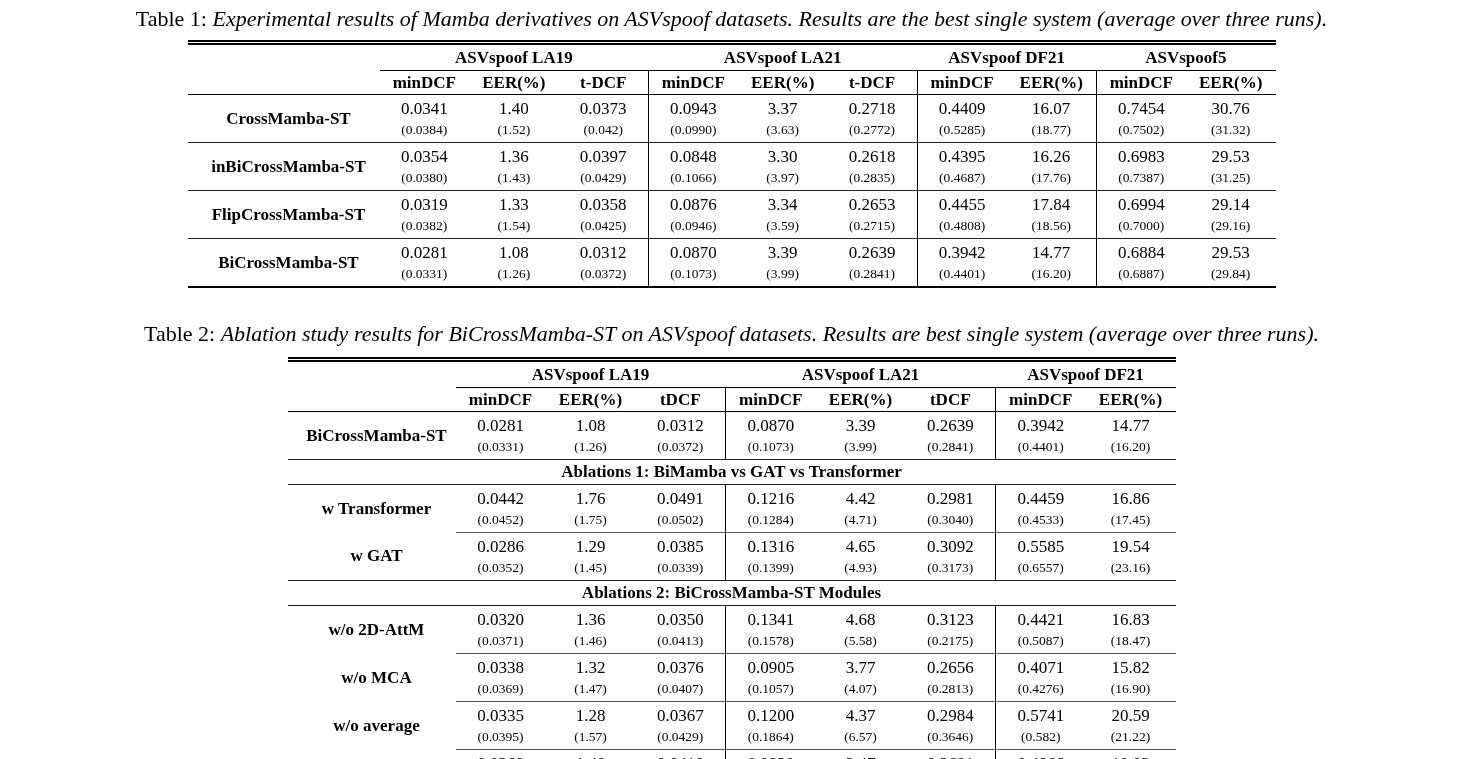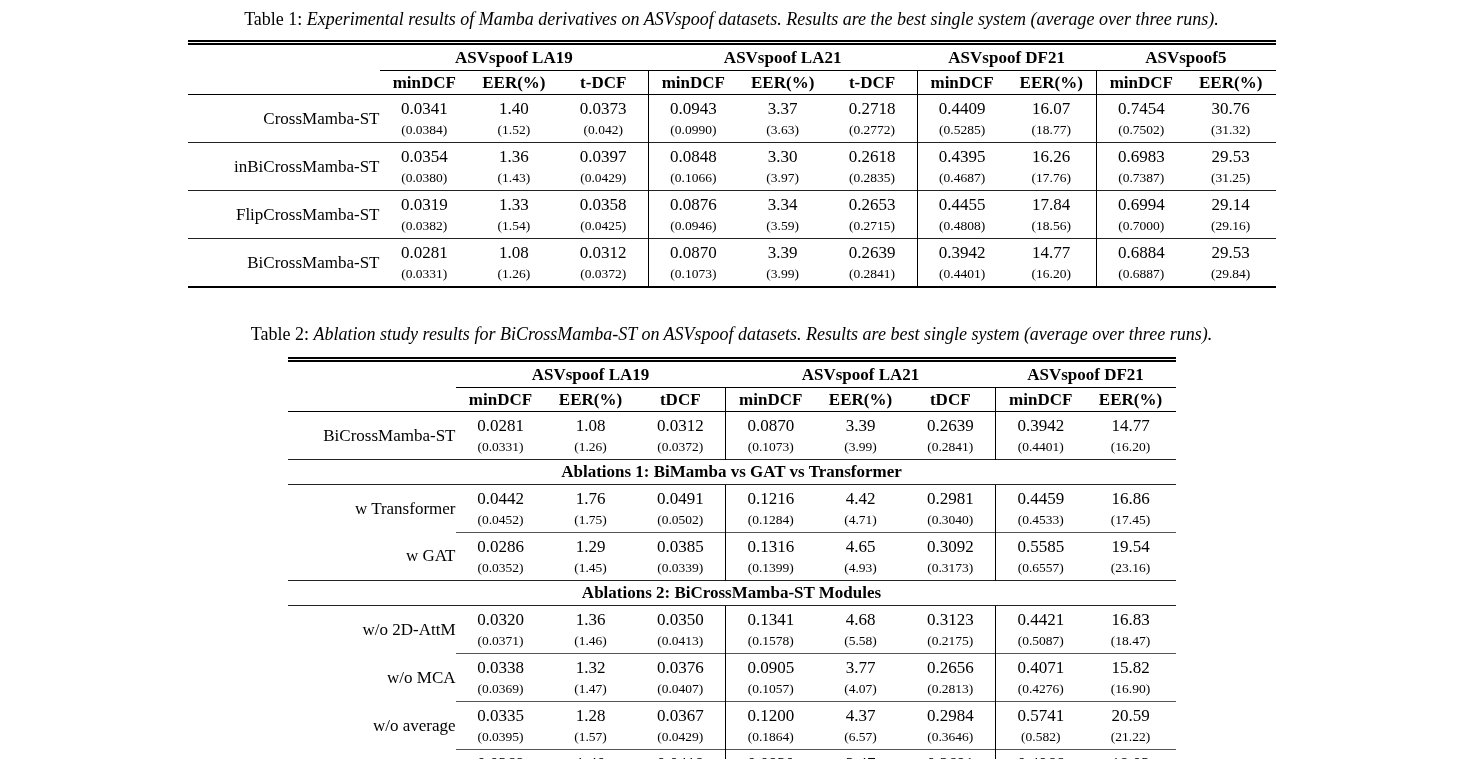--- a/index.html
+++ b/index.html
@@ -4,21 +4,21 @@
 <style>
   html,body{margin:0;padding:0}
   body{
     width:1463px;height:759px;
     background:#ffffff;color:#000;
     font-family:"Liberation Serif", "DejaVu Serif", serif;
     overflow:hidden;
   }
   .caption{
     text-align:center;
-    font-size:18px;
+    font-size:22px;
     line-height:26px;
     padding-top:6px;
     white-space:nowrap;
   }
   .cap-text{font-style:italic}
   #caption2{padding-top:16px}
   table{
     border-collapse:collapse;
     margin:8px auto 17px auto;
     border-top:5px double #000;
@@ -35,23 +35,23 @@
     overflow:hidden;
   }
   .group-row th{height:25px}
   .group-cell{font-weight:bold;border-bottom:1.5px solid #000}
   .sub-header-row th{
     font-weight:bold;
     height:23px;
     border-bottom:1.5px solid #000;
   }
   .row-label{
-    text-align:right;
+    text-align:center;
     padding-left:10px;
-    font-weight:normal;
+    font-weight:bold;
   }
   .val-row td{height:23px;padding-top:2px}
   .subval-row td{height:19px;font-size:13.5px;padding-bottom:3px}
   .gstart{border-left:1.2px solid #000}
   .b{font-weight:normal}
   .rule-full th,.rule-full td{border-top:1.2px solid #222}
   .rule-partial td{border-top:1.2px solid #555}
   .section-row td{
     font-weight:bold;
     height:24px;

